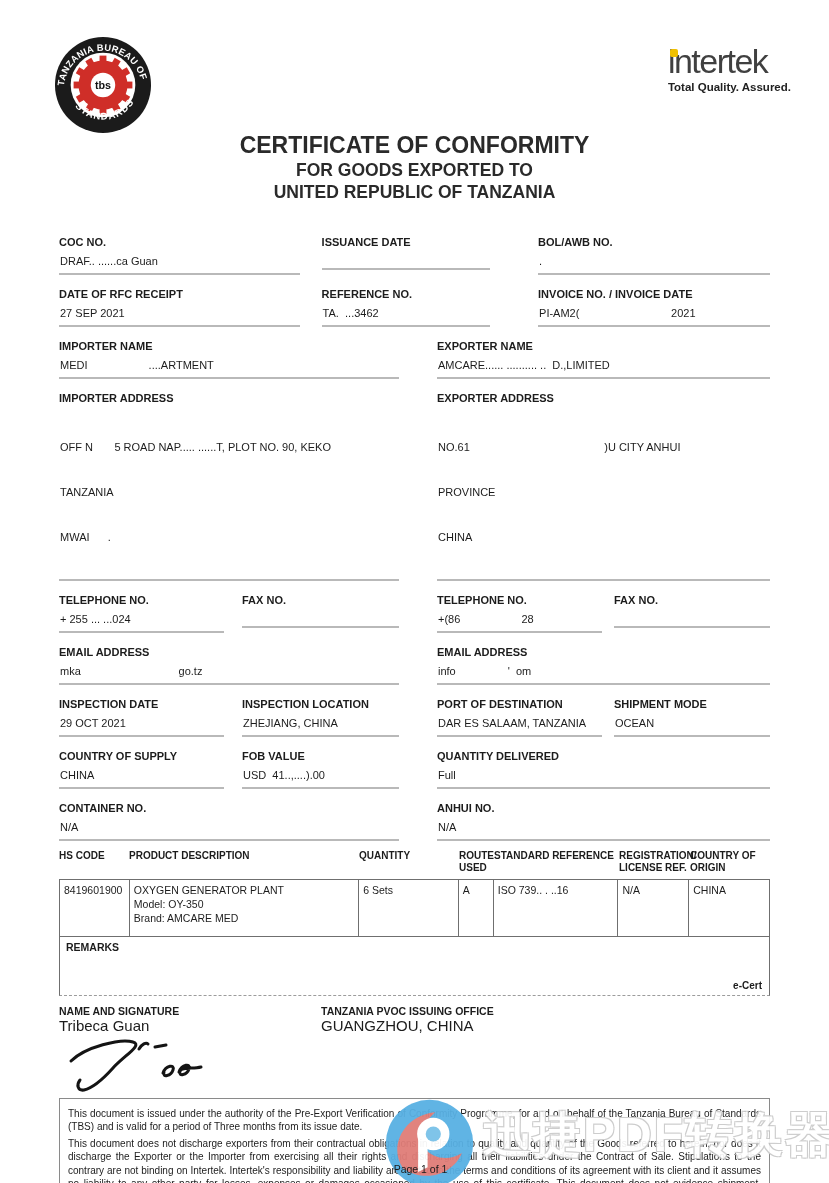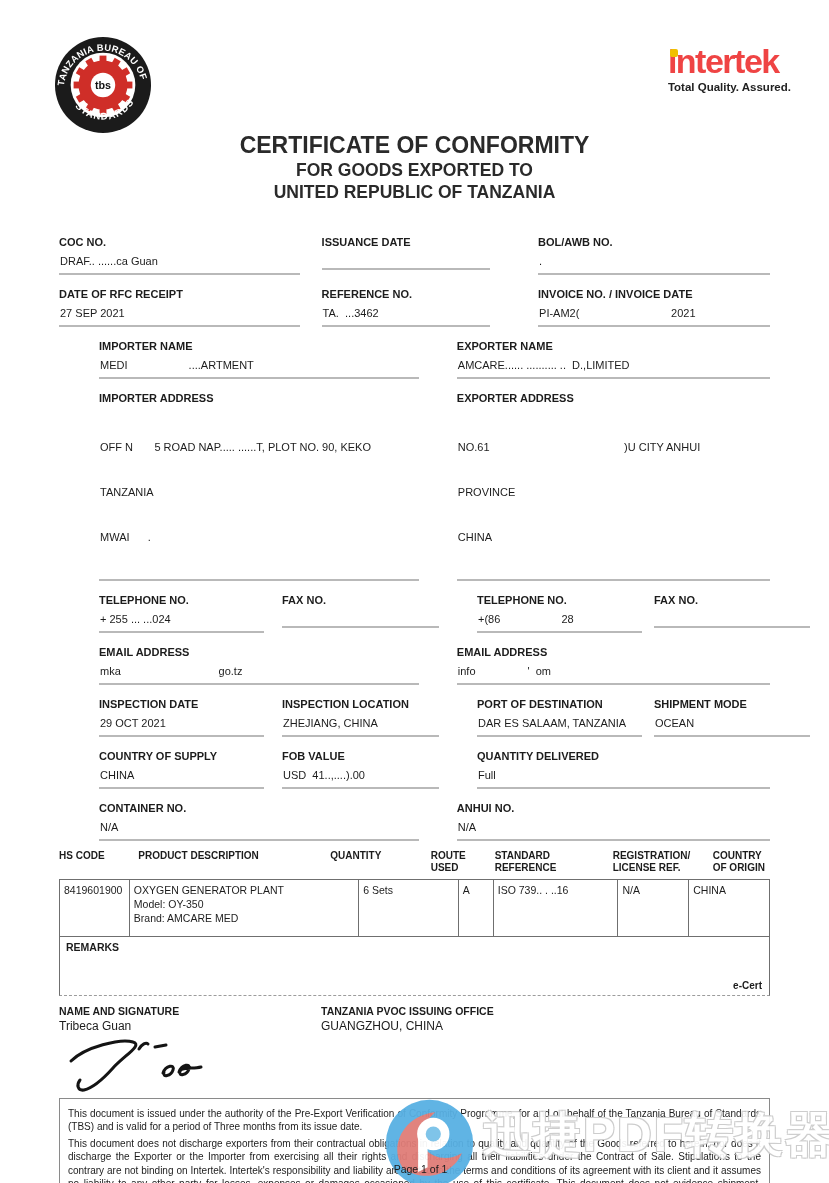--- a/index.html
+++ b/index.html
@@ -6,67 +6,67 @@
   html,body { background:#e8e8e8; }
   .page {
     position:relative; width:829px; height:1183px; margin:0 auto;
     background:#ffffff; overflow:hidden;
     font-family:"Liberation Sans", sans-serif; color:#1c1c1c;
   }
 
   
   .tbs-logo { position:absolute; left:54px; top:36px; width:98px; height:98px; }
   .intertek-logo { position:absolute; right:38px; top:44px; }
-  .intertek-word { position:relative; font-size:34px; font-weight:bold; letter-spacing:-1.5px; line-height:1; color:#ef4444; }
+  .intertek-word { position:relative; font-size:34px; font-weight:normal; letter-spacing:-1.5px; line-height:1; color:#404040; }
   .intertek-dot { position:absolute; left:2px; top:5px; width:8px; height:8px; background:#f0c000; border-radius:2px; }
   .intertek-tagline { font-size:11.5px; font-weight:bold; margin-top:3px; color:#222; }
 
   
   .title { padding-top:132px; text-align:center; color:#2a2a2a; }
   .t1 { font-size:23px; font-weight:bold; line-height:27px; }
   .t2, .t3 { font-size:17.5px; font-weight:bold; line-height:22px; }
 
   
   .form { padding:20px 59px 0 59px; }
   .row { display:flex; }
   .c-a { width:250px; margin-right:22px; }
   .c-b { width:175px; margin-right:23px; }
   .c-c { width:241px;margin-left:25px; }
-  .blk-l { width:340px; margin-right:38px;margin-left:40px; }
+  .blk-l { width:340px; margin-right:38px; }
   .blk-r { width:333px; }
   .sub { display:flex; }
   .blk-l .s1 { width:165px; margin-right:18px; }
   .blk-l .s2 { width:157px; }
   .blk-r .s1 { width:165px; margin-right:12px; }
   .blk-r .s2 { width:156px; }
 
   .field { margin-top:7px; }
   .flabel { font-size:11px; font-weight:bold; padding:6px 0 5px 0; line-height:13px; }
   .fvalue { font-size:11px; line-height:15px; min-height:16px; padding:0 2px 4px 1px;
             border-bottom:2px solid #b9b9b9; white-space:pre-wrap; }
   .fvalue > div { line-height:15px; white-space:pre-wrap; }
 
   
-  .tbl-head { display:flex; font-size:10px; font-weight:bold; line-height:12px; padding:9px 0 5px 0;gap:29px; }
+  .tbl-head { display:flex; font-size:10px; font-weight:bold; line-height:12px; padding:9px 0 5px 0; }
   .th { padding-right:3px; }
   .w1{width:70px} .w2{width:230px} .w3{width:100px} .w4{width:35px}
   .w5{width:125px} .w6{width:71px} .w7{width:80px}
   .goods-box { border:1.5px solid #6f6f6f; border-bottom:1px dashed #9c9c9c; }
   .tbl-row { display:flex; border-bottom:1.5px solid #6f6f6f; font-size:10.5px; line-height:14px; }
   .td { padding:3px 4px 6px 4px; border-right:1.5px solid #6f6f6f; min-height:56px; }
   .td:last-child { border-right:none; }
   .remarks-box { position:relative; height:58px; padding:4px 6px; }
   .remarks-label { font-size:10.5px; font-weight:bold; }
   .ecert { position:absolute; right:7px; bottom:4px; font-size:10px; font-weight:bold; }
 
   
   .sig-section { display:flex; padding:8px 59px 0 59px; height:100px; }
   .sig-left { width:262px; }
   .sig-label { font-size:10.5px; font-weight:bold; line-height:15px; }
-  .sig-name { font-size:12px; line-height:14px; }
+  .sig-name { font-size:15px; line-height:14px; }
   .signature-svg { margin:2px 0 0 4px; }
   .sig-right { flex:1; }
 
   
   .legal-box { margin:2px 59px 0 59px; border:1px solid #8a8a8a; padding:5px 8px 6px 8px; }
   .legal-box p { font-size:10px; line-height:13.4px; text-align:justify; margin:3px 0; }
 
   
   .page-number { position:absolute; left:12px; right:0; bottom:8px; text-align:center;
                  font-size:10.5px; z-index:3; }

